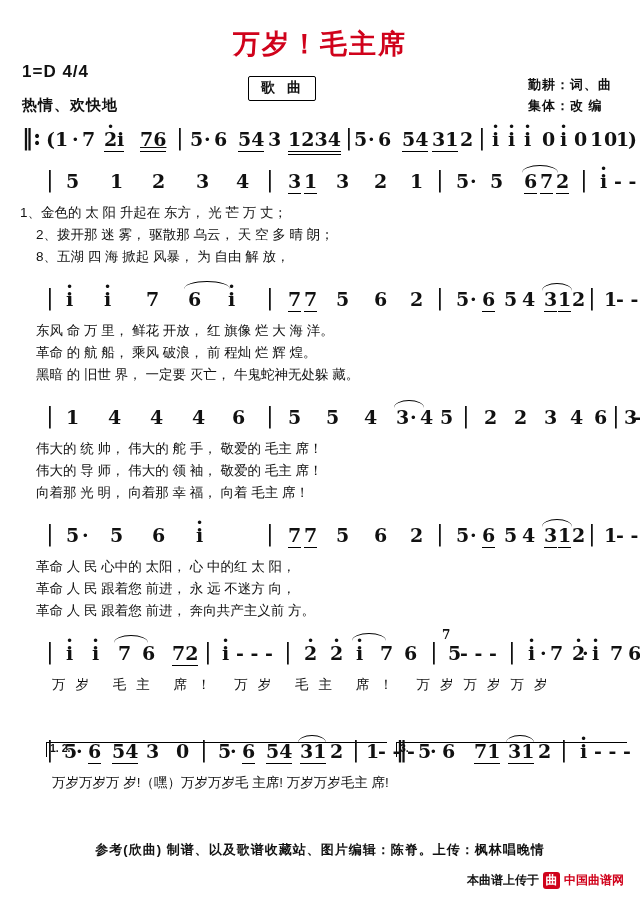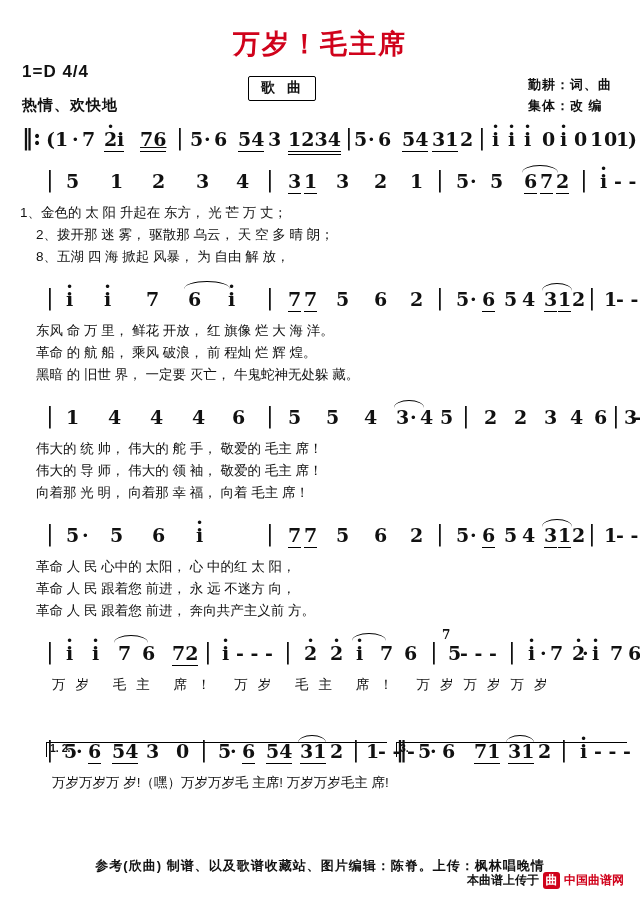--- a/index.html
+++ b/index.html
@@ -71,21 +71,21 @@
 
   .repeat-open{position:absolute;font-size:22px;font-weight:bold;top:-4px;}
   .volta{
     position:absolute;border-left:1.5px solid #000;border-top:1.5px solid #000;
     height:14px;
   }
   .volta span{position:absolute;left:3px;top:-1px;font-size:10.5px;font-weight:bold;}
 
   .footer-note{
     position:absolute;left:0;top:841px;width:640px;text-align:center;
-    font-size:13px;font-weight:bold;letter-spacing:1px;margin-top:16px;
+    font-size:13px;font-weight:bold;letter-spacing:1px;
   }
   .footer-src{
     position:absolute;right:16px;top:872px;
     font-size:12px;font-weight:bold;display:flex;align-items:center;gap:4px;
   }
   .logo-badge{
     display:inline-block;width:17px;height:17px;background:#d0021b;color:#fff;
     border-radius:3px;font-size:12px;line-height:17px;text-align:center;font-weight:bold;
   }
   .red{color:#d0021b;}

